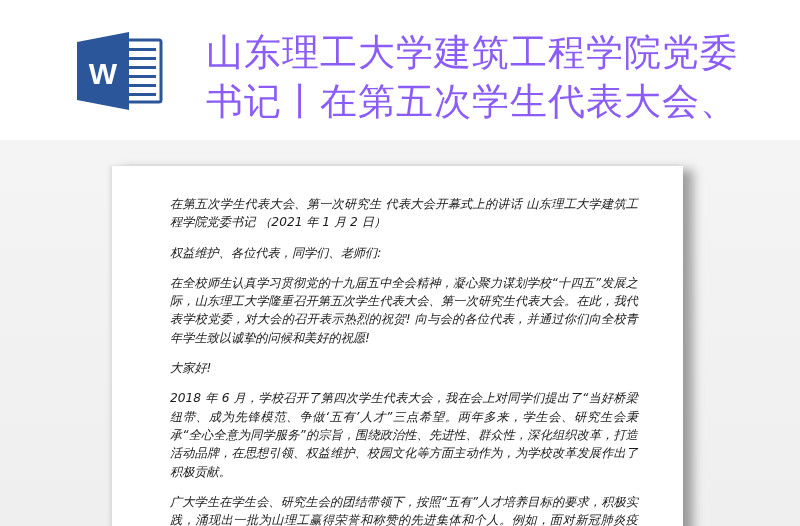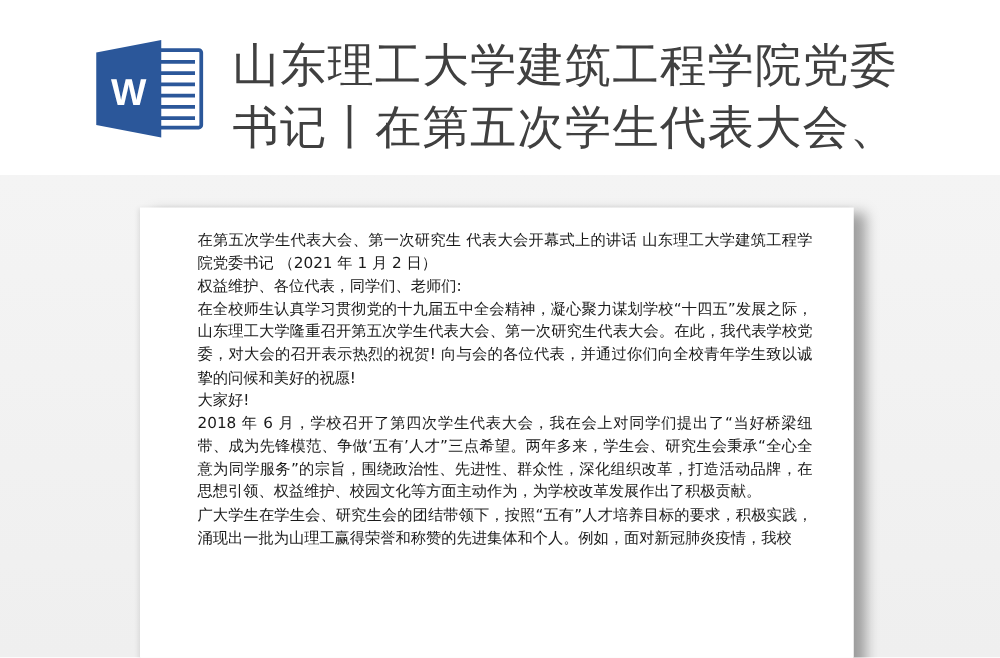--- a/index.html
+++ b/index.html
@@ -10,40 +10,40 @@
     font-family: "DejaVu Sans", "Liberation Sans", sans-serif;
   }
   .header {
     position: absolute; left: 0; top: 0; width: 800px; height: 140px;
     background: #ffffff;
   }
   .word-icon {
     position: absolute; left: 73px; top: 30px; width: 92px; height: 82px;
   }
   .doc-title {
-    position: absolute; left: 186px; top: 28px; width: 560px;
-    font-size: 37px; line-height: 49px; color: #404040;
+    position: absolute; left: 206px; top: 28px; width: 560px;
+    font-size: 37px; line-height: 49px; color: #8b5cf6;
     letter-spacing: 1px;
     font-family: "DejaVu Sans", sans-serif;
   }
   .stage {
     position: absolute; left: 0; top: 140px; width: 800px; height: 386px;
     background: linear-gradient(#f4f4f4, #efefef);
   }
   .paper {
     position: absolute; left: 112px; top: 166px; width: 571px; height: 380px;
     background: #ffffff;
     box-shadow: -2px 0 4px rgba(0,0,0,0.10), 10px 4px 10px rgba(0,0,0,0.35);
   }
   .paper-body {
     position: absolute; left: 46px; top: 17px; width: 492px;
     font-size: 12.2px; line-height: 18.3px; color: #1a1a1a;
     font-family: "DejaVu Sans", sans-serif;
   }
-  .paper-body p { margin: 0; text-align: justify; }
+  .paper-body p { margin: 12px; text-align: justify; font-style: italic; }
 </style>
 </head>
 <body>
 
 <div class="header">
   <div class="word-icon">
     <svg width="92" height="82" viewBox="0 0 92 82">
       <rect x="44" y="10" width="44" height="62" rx="2" fill="#ffffff" stroke="#2b579a" stroke-width="3"></rect>
       <g fill="#2b579a">
         <rect x="50" y="18" width="33" height="3"></rect>

